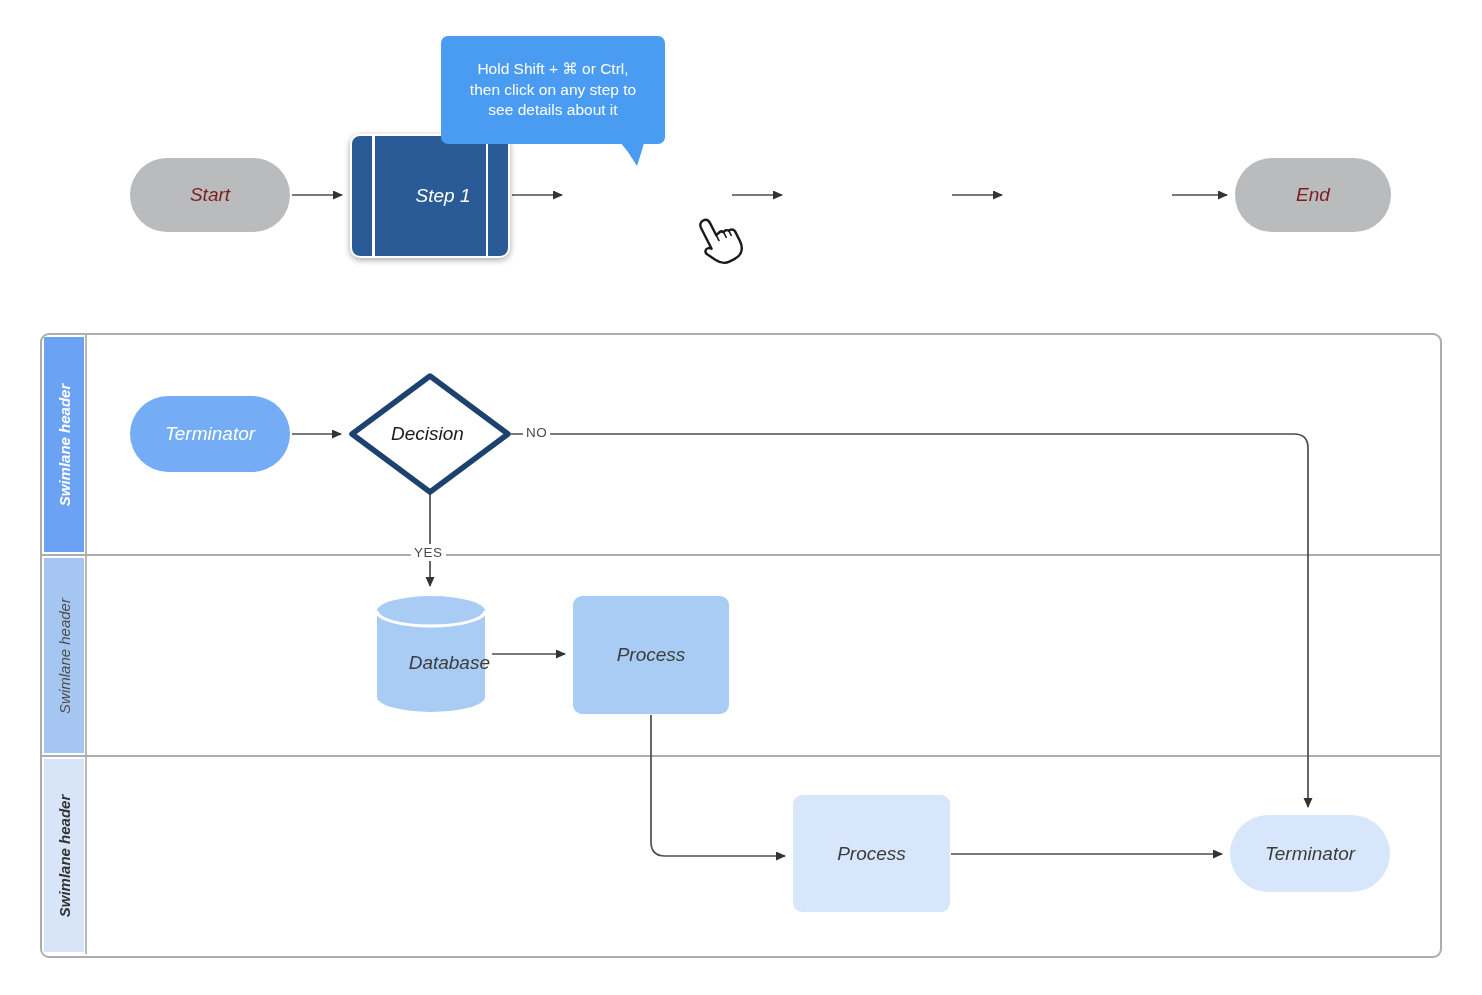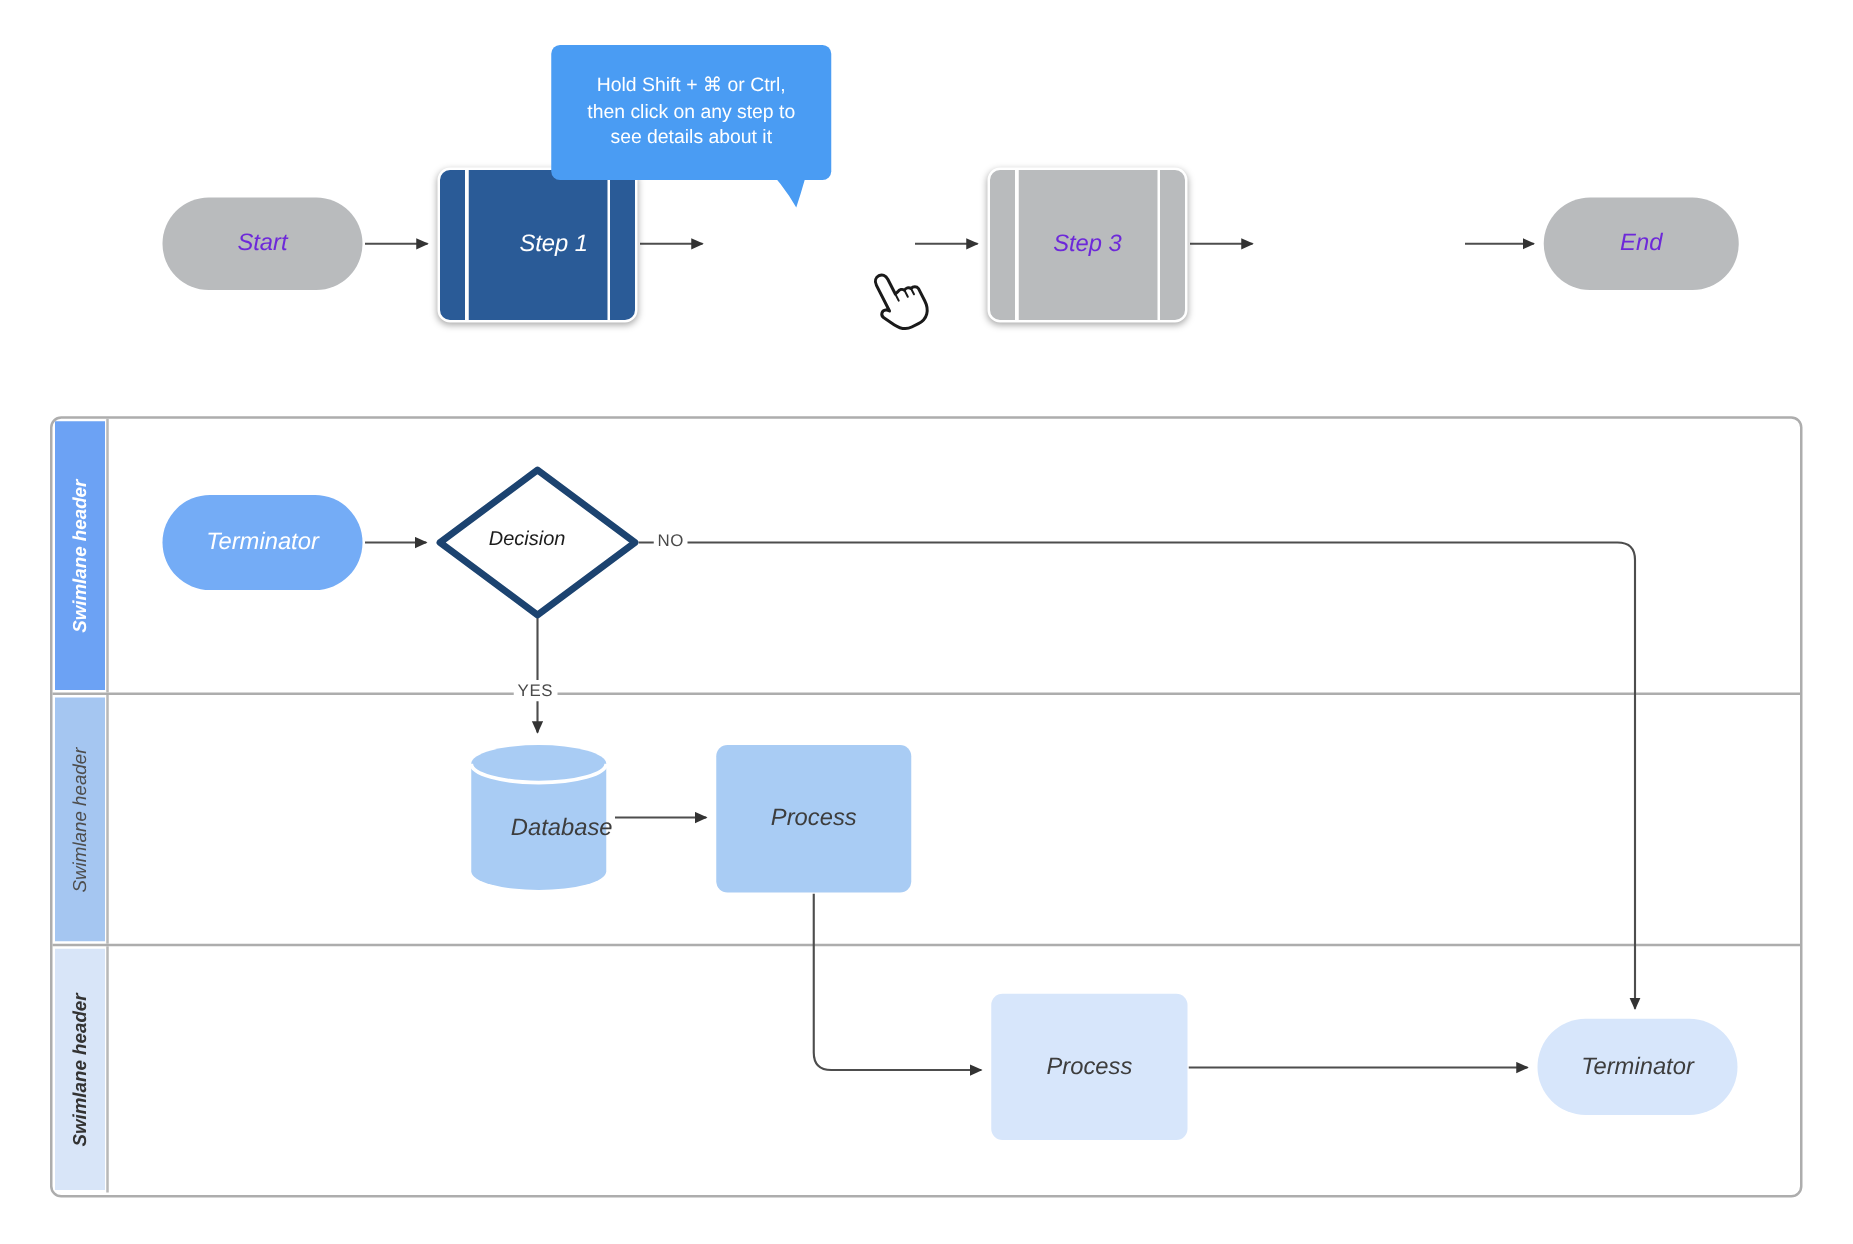--- a/index.html
+++ b/index.html
@@ -12,21 +12,21 @@
     background: #ffffff;
     overflow: hidden;
   }
   
   #connectors { position: absolute; inset: 0; z-index: 1; }
 
   
   .shape-label {
     font-style: italic;
     font-size: 19px;
-    color: #6d28d9;
+    color: #7f1d1d;
     pointer-events: none;
   }
 
   
   .stadium {
     position: absolute;
     display: flex; align-items: center; justify-content: center;
     background: #b9bbbd;
     border-radius: 40px;
     z-index: 2;
@@ -113,21 +113,21 @@
 
   .edge-label {
     position: absolute; z-index: 3;
     background: #ffffff;
     font-size: 13.5px; font-weight: normal; letter-spacing: 0.5px;
     color: #4a4a4a;
     padding: 1px 3px;
   }
   #decision-label {
     position: absolute; z-index: 3;
-    font-style: italic; font-size: 16px; color: #1c1c1c;
+    font-style: italic; font-size: 19px; color: #1c1c1c;
   }
   .cyl-label {
     position: absolute; z-index: 3;
     font-style: italic; font-size: 19px;
   }
   #hand-cursor { position: absolute; left: 678px; top: 212px; z-index: 6; }
 </style>
 </head>
 <body>
 
@@ -158,25 +158,20 @@
     <span class="shape-label">Start</span>
   </div>
 
   <div class="pp-shape active" style="left:350px; top:134px;padding-left:26px;">
     <span class="vline left"></span>
     <span class="vline right"></span>
     <span class="shape-label">Step 1</span>
   </div>
 
 
-  <div class="pp-shape" style="left:790px; top:134px;">
-    <span class="vline left"></span>
-    <span class="vline right"></span>
-    <span class="shape-label">Step 3</span>
-  </div>
 
 
   <div class="stadium" style="left:1235px; top:158px; width:156px; height:74px;">
     <span class="shape-label">End</span>
   </div>
 
   <svg id="tooltip-tail" width="1482" height="995" viewBox="0 0 1482 995" style="pointer-events:none;">
     <path d="M594 112 L650 112 L650 120 Q644 145 637 166 Q621 138 594 117 Z" fill="#4a9cf3"></path>
   </svg>
   <div id="tooltip">

